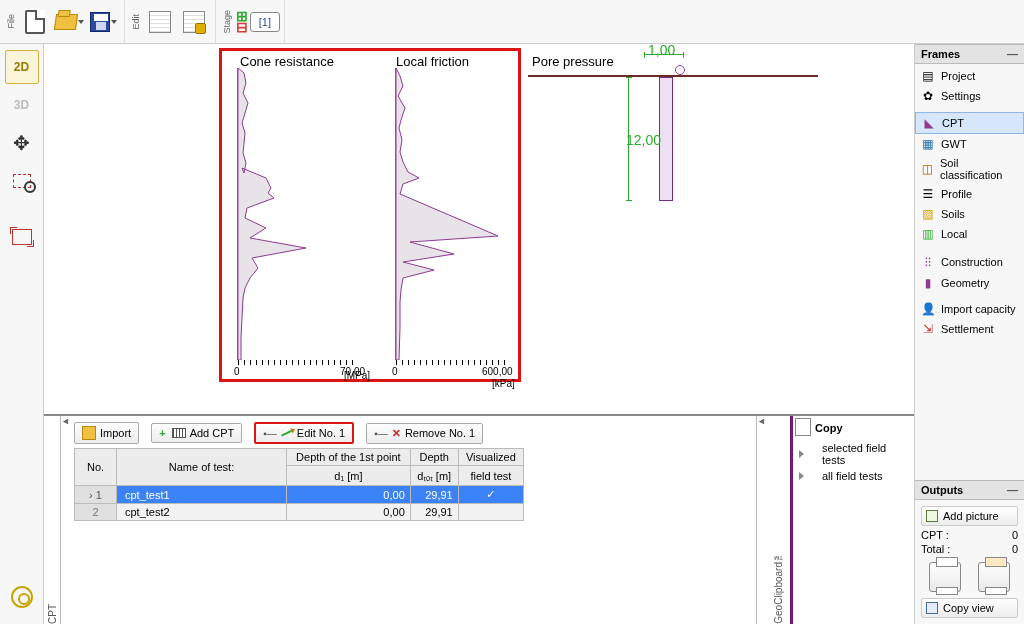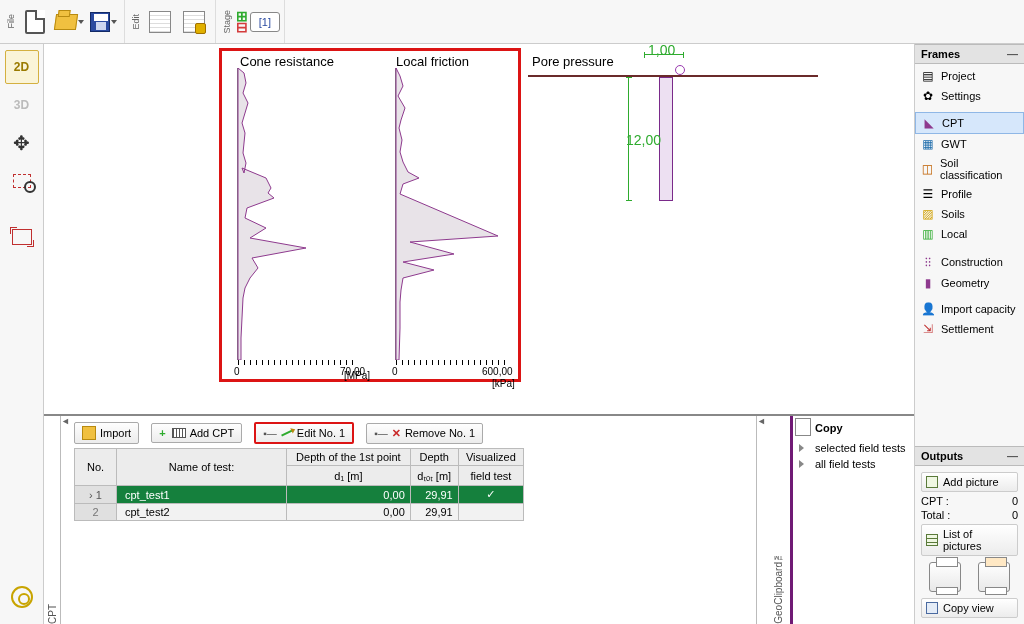--- a/index.html
+++ b/index.html
@@ -76,31 +76,31 @@
 .ico-plus-g::before{content:'+';color:#2eab2e;font-weight:bold;margin-right:2px;}
 .ico-kb{display:inline-block;width:14px;height:10px;border:1px solid #555;background:repeating-linear-gradient(90deg,#555 0 1px,#fff 1px 3px);}
 .ico-pencil{display:inline-block;width:12px;height:2px;background:#2eab2e;transform:rotate(-25deg);position:relative;}
 .ico-pencil::after{content:'';position:absolute;right:-3px;top:-2px;border-left:4px solid #b88a10;border-top:3px solid transparent;border-bottom:3px solid transparent;}
 .ico-x{color:#c92a2a;font-weight:bold;}
 
 .cpt-table{width:450px;border-collapse:collapse;font-size:11px;}
 .cpt-table th,.cpt-table td{border:1px solid #bbb;padding:2px 5px;text-align:center;background:#f2f2f2;}
 .cpt-table th{background:#ececec;font-weight:normal;}
 .cpt-table td.name{text-align:left;padding-left:8px;}
-.cpt-table tr.sel td{background:#15803d;color:#fff;}
+.cpt-table tr.sel td{background:#3b82f6;color:#fff;}
 .cpt-table td.rowhead{width:22px;background:#e0e0e0;color:#777;}
 .vis-check{color:#fff;}
 
 .geo-clip{width:24px;display:flex;align-items:flex-end;justify-content:center;}
 .geo-clip span{writing-mode:vertical-rl;transform:rotate(180deg);font-size:10px;color:#555;padding-bottom:4px;}
 .copy-panel{width:124px;border-left:3px solid #701a75;padding:4px;}
 .copy-panel .hdr{display:flex;align-items:center;gap:4px;font-weight:bold;margin-bottom:4px;}
 .ico-copy{display:inline-block;width:14px;height:16px;border:1px solid #888;background:#fff;position:relative;}
 .ico-copy::after{content:'';position:absolute;top:-3px;left:-3px;width:14px;height:16px;border:1px solid #888;background:#fff;}
-.cp-item{display:flex;align-items:center;gap:11px;padding:2px;cursor:pointer;}
+.cp-item{display:flex;align-items:center;gap:18px;padding:2px;cursor:pointer;}
 .caret-r{display:inline-block;width:0;height:0;border-top:4px solid transparent;border-bottom:4px solid transparent;border-left:5px solid #888;}
 
 
 .right-panel{width:110px;border-left:1px solid #ccc;background:#f7f7f7;display:flex;flex-direction:column;font-size:11px;}
 .rp-head{background:#e3e3e3;padding:3px 6px;font-weight:bold;display:flex;justify-content:space-between;border-bottom:1px solid #bbb;border-top:1px solid #bbb;}
 .rp-min{color:#555;cursor:pointer;}
 .rp-list{padding:2px 0;}
 .rp-item{display:flex;align-items:center;gap:6px;padding:3px 6px;cursor:pointer;}
 .rp-item.active{background:#d6e7fb;border:1px solid #8fb7e6;}
 .rp-ico{width:14px;text-align:center;font-size:12px;}
@@ -418,24 +418,20 @@
           <span>Add picture</span>
         </div>
       <div class="out-row">
           <span>CPT :</span>
           <span>0</span>
         </div>
       <div class="out-row">
           <span>Total :</span>
           <span>0</span>
         </div>
-      <div class="rp-linkbtn">
-          <span class="ico-listpic"></span>
-          <span>List of pictures</span>
-        </div>
       <div class="out-btns">
         <div class="printer"></div>
         <div class="printer r"></div>
       </div>
       <div class="rp-linkbtn">
           <span class="ico-copyview"></span>
           <span>Copy view</span>
         </div>
     </div>
   </div>

